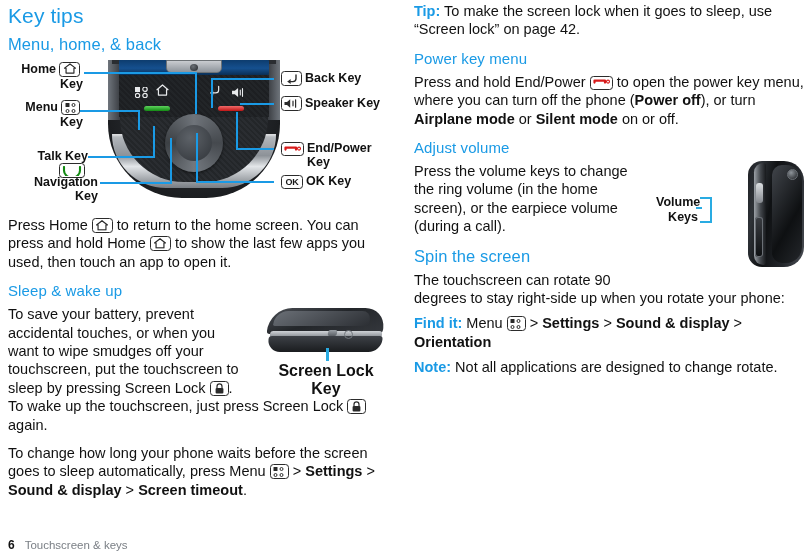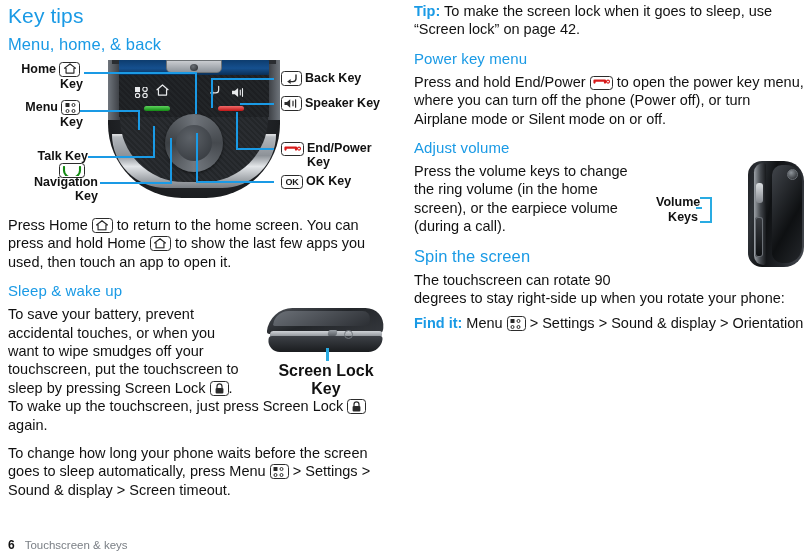--- a/index.html
+++ b/index.html
@@ -22,21 +22,21 @@
     padding:6px 0 2px 0;line-height:20px;letter-spacing:.1px;
   }
   h3.sub{
     color:#1a9ae5;font-size:15px;font-weight:400;margin:0;
     padding:7px 0 2px 0;line-height:18px;letter-spacing:.1px;
   }
   p.body{
     font-size:14.5px;line-height:18.4px;margin:0;padding:3px 0 4px 0;
     color:#111;
   }
-  .b{font-weight:normal;}
+  .b{font-weight:bold;}
   .lead{color:#1a9ae5;font-weight:bold;}
 
   
   .kico{
     display:inline-block;vertical-align:-3px;
     border:1.3px solid #2b2b2b;border-radius:3.5px;background:#fff;
     position:relative;box-sizing:border-box;
   }
   .kico.home{width:21px;height:15px;}
   .kico.menu{width:19px;height:15px;}
@@ -370,19 +370,20 @@
 
     <p class="body">The touchscreen can rotate 90 degrees to stay right-side up when you rotate your phone:</p>
 
     <p class="body" style="clear:both;"><span class="lead">Find it:</span><span> Menu </span><span class="kico menu"><span class="g-menu">
             <i></i>
             <i></i>
             <i></i>
             <i></i>
           </span></span><span> &gt; </span><span class="b">Settings</span><span> &gt; </span><span class="b">Sound &amp; display</span><span> &gt; </span><span class="b">Orientation</span></p>
 
+    <p class="body"><span class="lead">Note:</span><span> Not all applications are designed to change rotate.</span></p>
   </div>
 
   <div class="footer">
     <span class="pg">6</span><span class="ft">Touchscreen &amp; keys</span>
   </div>
 
 </div>
 
 </body></html>

